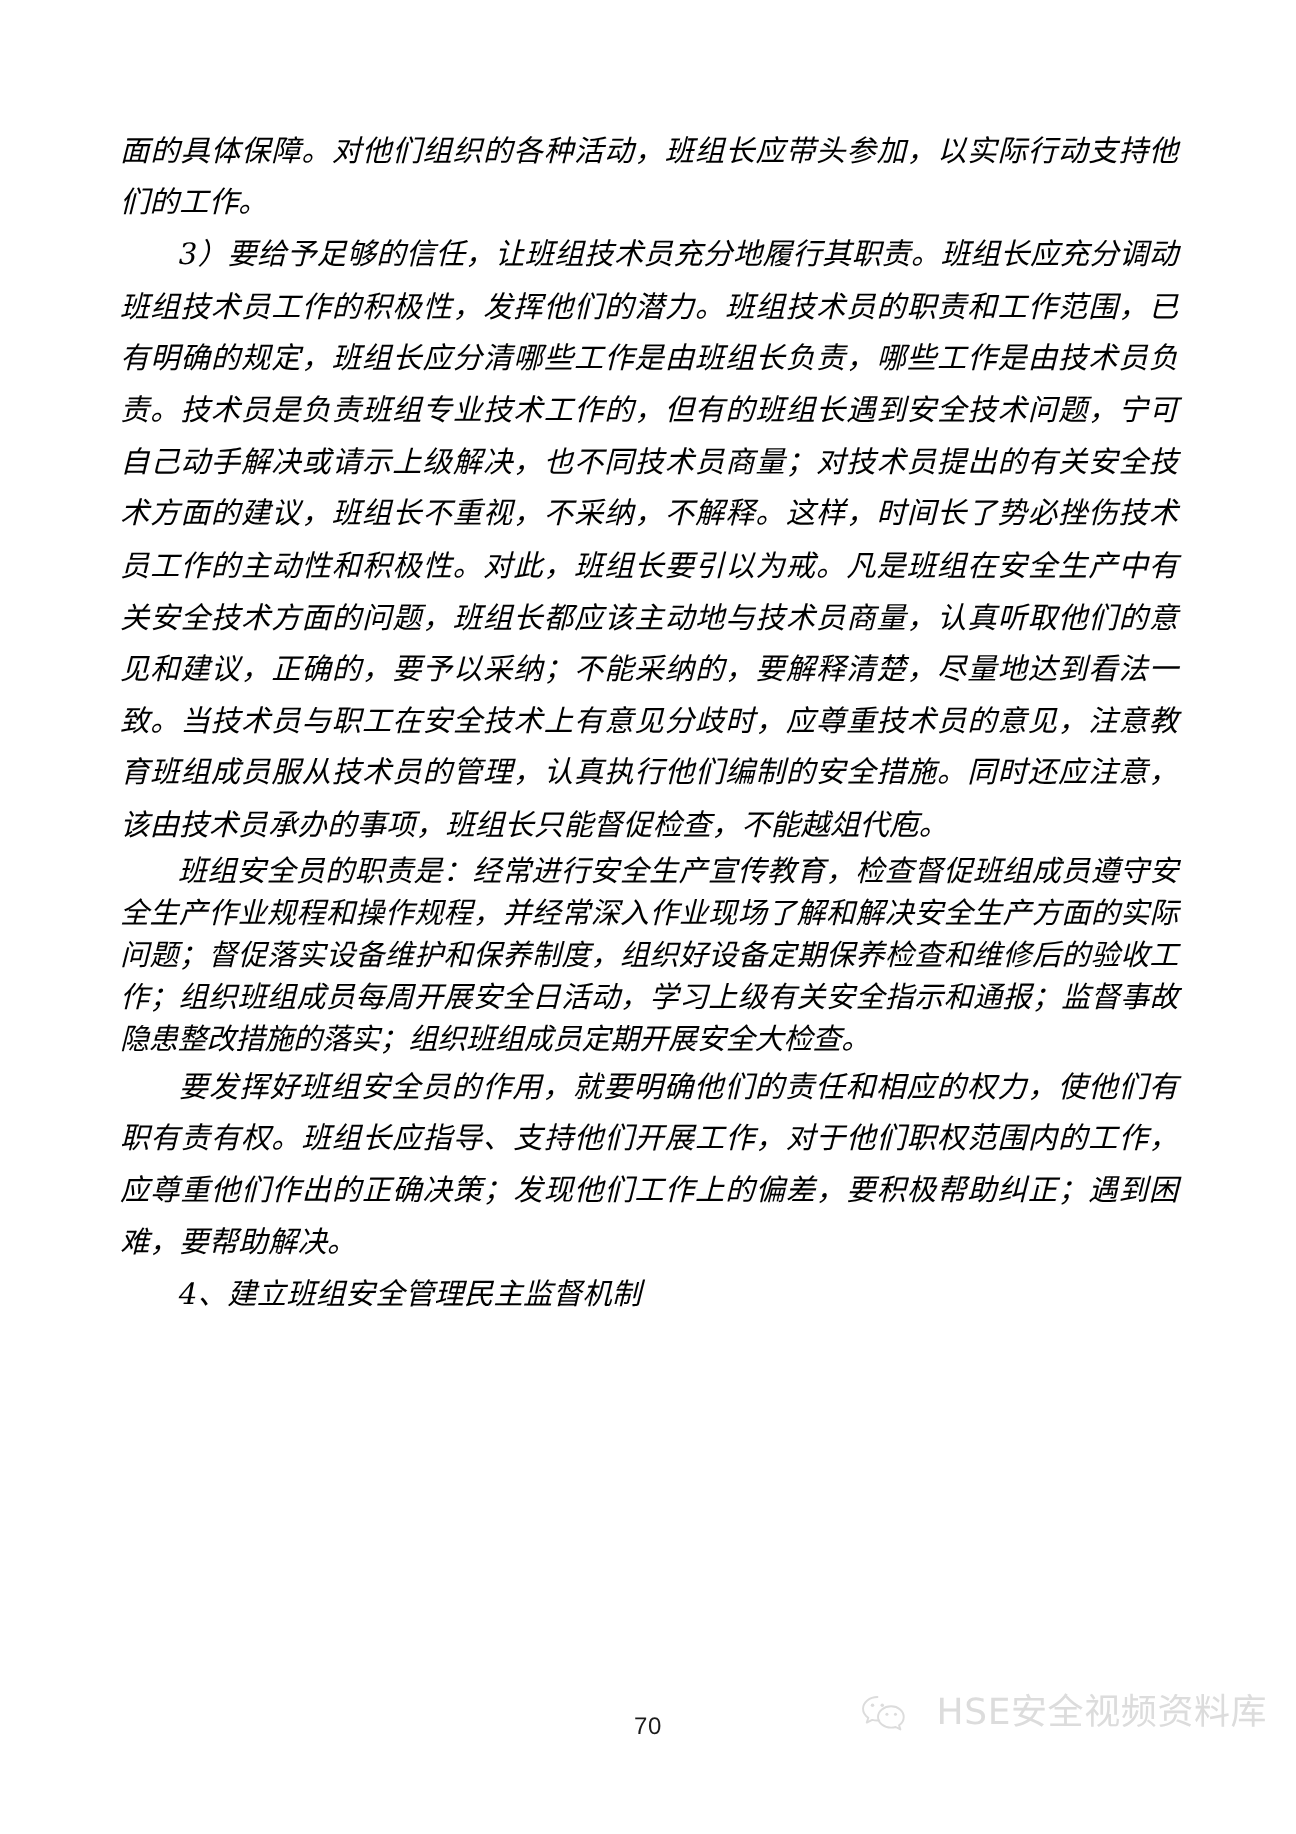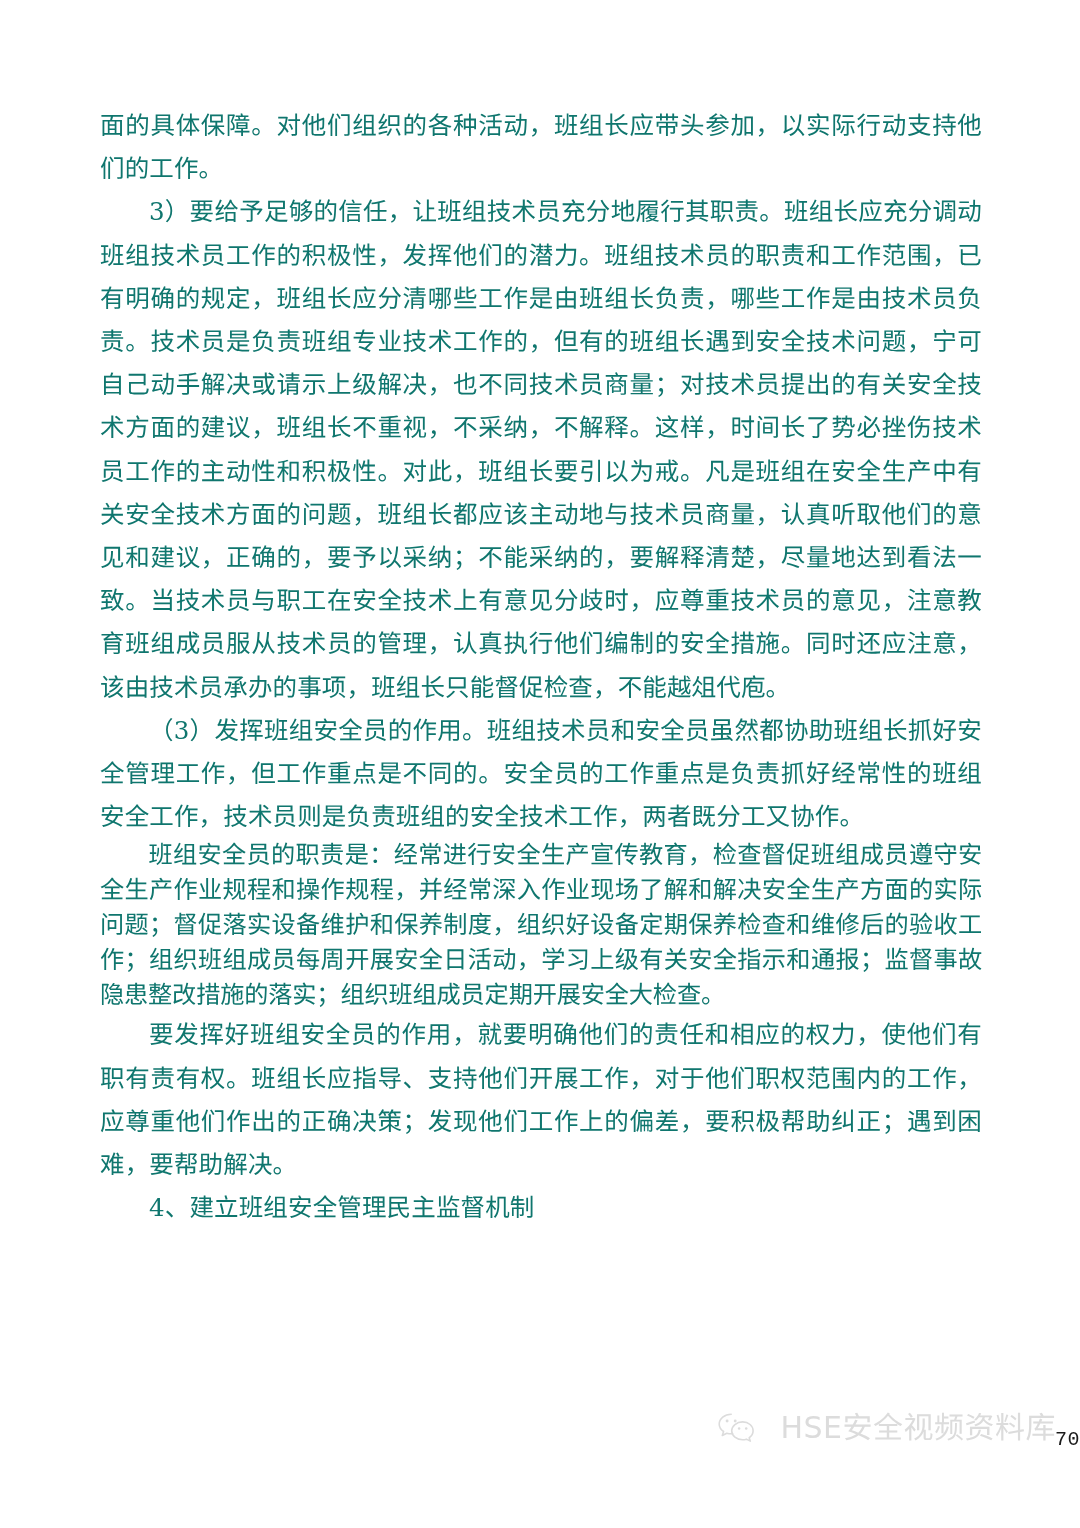--- a/index.html
+++ b/index.html
@@ -27,26 +27,27 @@
     left: 100px;
     top: 104px;
     width: 882px;
   }
 
   .para {
     margin: 0;
     font-family: "DejaVu Serif", "Liberation Serif", serif;
     font-size: 24.5px;
     line-height: 43.2px;
-    color: #0f766e;
+    color: #000000;
     text-align: justify;
     text-justify: inter-character;
     text-align-last: left;
     letter-spacing: 0.15px;
     word-break: break-all;
+    font-style: italic;
     -webkit-font-smoothing: antialiased;
   }
 
   .para.indent {
     text-indent: 2em;
   }
 
   
   .para.condensed {
     line-height: 35px;
@@ -56,22 +57,22 @@
 
   .para.heading-line {
     text-indent: 2em;
   }
 
   .page-number {
     position: absolute;
     left: 0;
     right: 0;
     top: 1428px;
-    text-align: right;
-    font-family: Liberation Mono, monospace;
+    text-align: center;
+    font-family: Liberation Sans, sans-serif;
     font-size: 20px;
     color: #1b1b1b;
     letter-spacing: 0.5px;
   }
 
   .watermark {
     position: absolute;
     right: 24px;
     top: 1410px;
     display: flex;
@@ -99,21 +100,20 @@
   }
 </style>
 </head>
 <body>
 
 <div class="page">
 
   <div class="text-column">
     <p class="para">面的具体保障。对他们组织的各种活动，班组长应带头参加，以实际行动支持他们的工作。</p>
     <p class="para indent">3）要给予足够的信任，让班组技术员充分地履行其职责。班组长应充分调动班组技术员工作的积极性，发挥他们的潜力。班组技术员的职责和工作范围，已有明确的规定，班组长应分清哪些工作是由班组长负责，哪些工作是由技术员负责。技术员是负责班组专业技术工作的，但有的班组长遇到安全技术问题，宁可自己动手解决或请示上级解决，也不同技术员商量；对技术员提出的有关安全技术方面的建议，班组长不重视，不采纳，不解释。这样，时间长了势必挫伤技术员工作的主动性和积极性。对此，班组长要引以为戒。凡是班组在安全生产中有关安全技术方面的问题，班组长都应该主动地与技术员商量，认真听取他们的意见和建议，正确的，要予以采纳；不能采纳的，要解释清楚，尽量地达到看法一致。当技术员与职工在安全技术上有意见分歧时，应尊重技术员的意见，注意教育班组成员服从技术员的管理，认真执行他们编制的安全措施。同时还应注意，该由技术员承办的事项，班组长只能督促检查，不能越俎代庖。</p>
-    <p class="para indent">（3）发挥班组安全员的作用。班组技术员和安全员虽然都协助班组长抓好安全管理工作，但工作重点是不同的。安全员的工作重点是负责抓好经常性的班组安全工作，技术员则是负责班组的安全技术工作，两者既分工又协作。</p>
     <p class="para indent condensed">班组安全员的职责是：经常进行安全生产宣传教育，检查督促班组成员遵守安全生产作业规程和操作规程，并经常深入作业现场了解和解决安全生产方面的实际问题；督促落实设备维护和保养制度，组织好设备定期保养检查和维修后的验收工作；组织班组成员每周开展安全日活动，学习上级有关安全指示和通报；监督事故隐患整改措施的落实；组织班组成员定期开展安全大检查。</p>
     <p class="para indent">要发挥好班组安全员的作用，就要明确他们的责任和相应的权力，使他们有职有责有权。班组长应指导、支持他们开展工作，对于他们职权范围内的工作，应尊重他们作出的正确决策；发现他们工作上的偏差，要积极帮助纠正；遇到困难，要帮助解决。</p>
     <p class="para indent heading-line">4、建立班组安全管理民主监督机制</p>
 
   </div>
 
   <div class="page-number">70</div>
 
   <div class="watermark">
     <span class="wm-icon">

